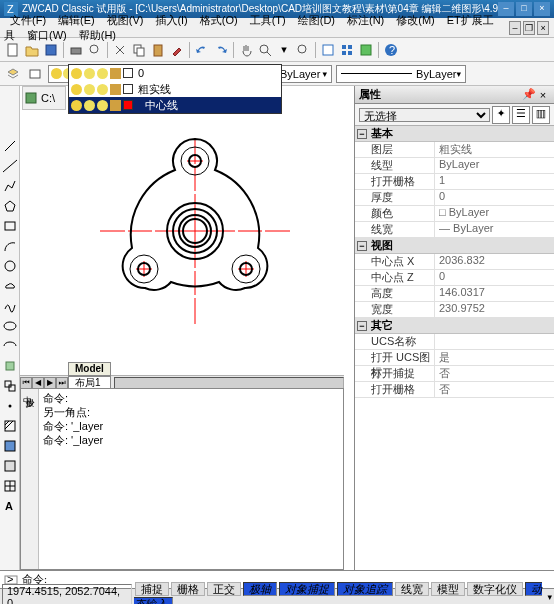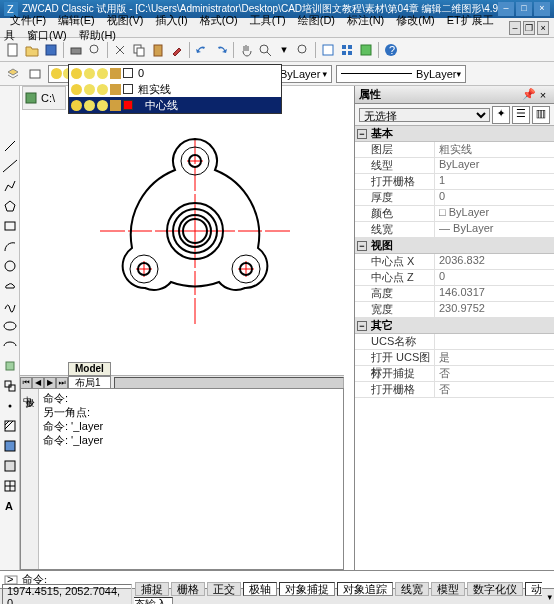--- a/index.html
+++ b/index.html
@@ -51,21 +51,21 @@
 .prop-row .k { width: 80px; padding-left: 16px; color: #333; border-right: 1px solid #e0e0e0; }
 .prop-row .v { flex: 1; padding-left: 4px; color: #666; }
 .cmd-area { position: absolute; bottom: 34px; left: 20px; right: 210px; top: 388px; background: #fff; border: 1px solid #888; display: flex; }
 .cmd-left { width: 18px; background: #f0f0f0; border-right: 1px solid #c0c0c0; display: flex; flex-direction: column; }
 .cmd-text { flex: 1; padding: 2px 4px; font-family: SimSun, monospace; font-size: 11px; line-height: 14px; overflow: auto; }
 .cmd-input-row { position: absolute; bottom: 16px; left: 0; right: 0; height: 18px; background: #fff; border-top: 1px solid #888; display: flex; align-items: center; padding: 0 4px; }
 .cmd-input-row .lbl { font-family: SimSun; }
 .status-bar { position: absolute; bottom: 0; left: 0; right: 0; height: 16px; background: #e8e8e8; border-top: 1px solid #888; display: flex; align-items: center; font-size: 10px; }
 .status-bar .coord { width: 140px; border: 1px inset #ccc; padding: 0 4px; margin: 0 2px; }
 .status-bar .sb { padding: 0 5px; border: 1px solid #b0b0b0; margin: 0 1px; cursor: pointer; background: #e0e0e0; }
-.status-bar .sb.on { background: #ffffff; border: 1px inset #888; }
+.status-bar .sb.on { background: #1d4ed8; border: 1px inset #888; font-style: italic; }
 svg.icon { width: 14px; height: 14px; }
 </style>
 </head>
 <body>
 
 <div class="title-bar">
   <svg class="logo">
       <rect width="14" height="14" fill="#3080c0"></rect>
       <text x="3" y="11" fill="#fff" font-size="9">Z</text>
     </svg>

